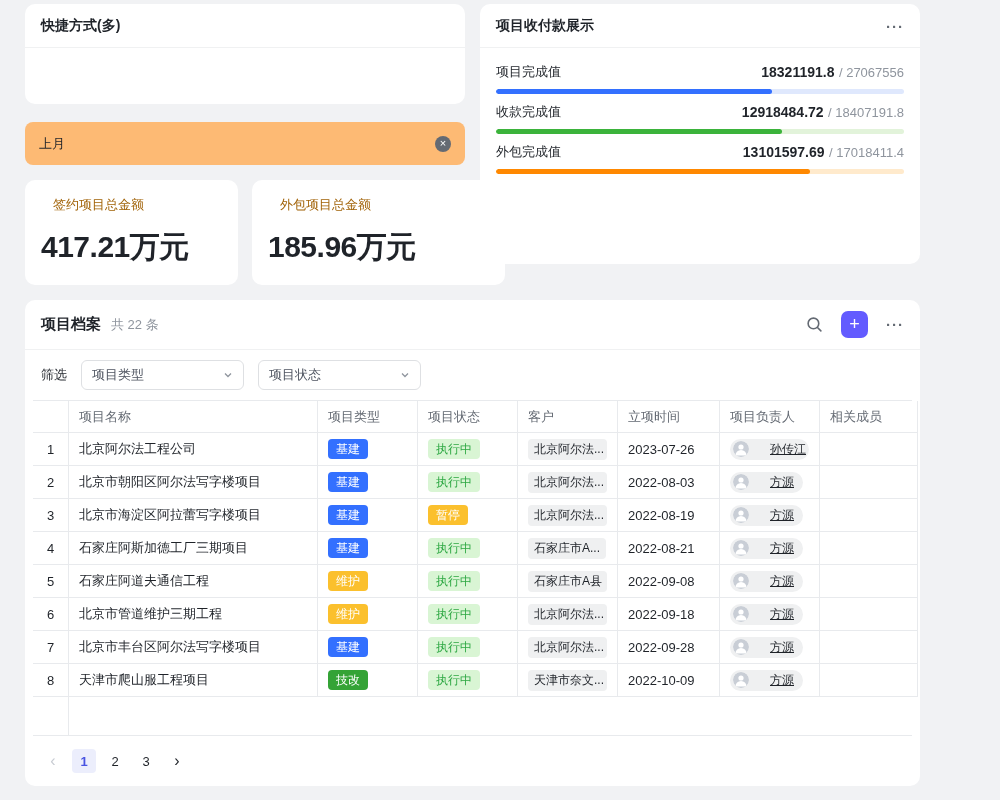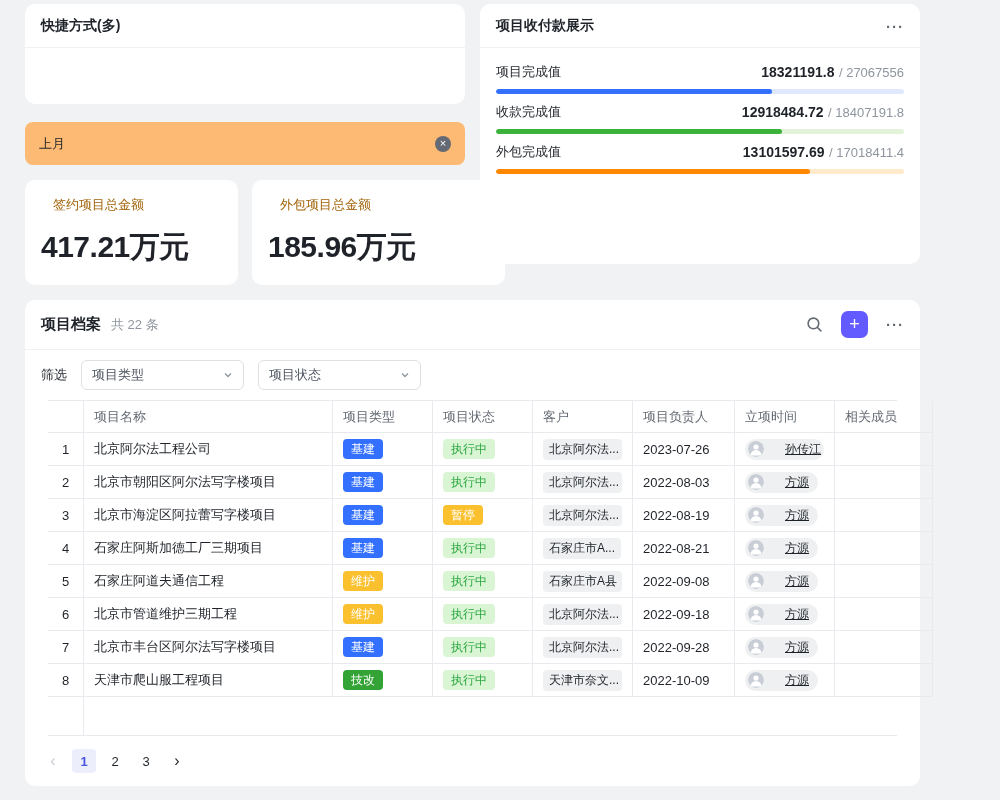--- a/index.html
+++ b/index.html
@@ -64,21 +64,21 @@
   }
   .tc-filter { display:flex; align-items:center; gap:14px; height:50px; padding:0 16px; }
   .f-label { font-size:13px; }
   .dropdown {
     width:163px; height:30px; border:1px solid #dee0e3; border-radius:6px;
     display:flex; align-items:center; justify-content:space-between;
     padding:0 10px; font-size:13px; color:#4e5460; cursor:pointer; background:#fff;
   }
 
   
-  .table { margin:0 23px; }
+  .table { margin:0 8px; }
   .thead, .trow {
     display:grid;
     grid-template-columns:36px 249px 100px 100px 100px 102px 100px 98px;
   }
   .thead { border-top:1px solid #e8eaed; }
   .td {
     display:flex; align-items:center; padding:0 10px;
     border-bottom:1px solid #e8eaed; border-right:1px solid #e8eaed;
     font-size:13px; white-space:nowrap; overflow:hidden;
   }
@@ -204,22 +204,22 @@
       </span>
     </div>
 
     <div class="table">
       <div class="thead">
         <div class="td c-idx"></div>
         <div class="td">项目名称</div>
         <div class="td">项目类型</div>
         <div class="td">项目状态</div>
         <div class="td">客户</div>
+        <div class="td">立项时间</div>
         <div class="td">项目负责人</div>
-        <div class="td">立项时间</div>
         <div class="td">相关成员</div>
       </div>
 
       <div class="trow">
         <div class="td c-idx">1</div>
         <div class="td">北京阿尔法工程公司</div>
         <div class="td">
             <span class="tag" style="background-color: rgb(51, 112, 255);">基建</span>
           </div>
         <div class="td">

